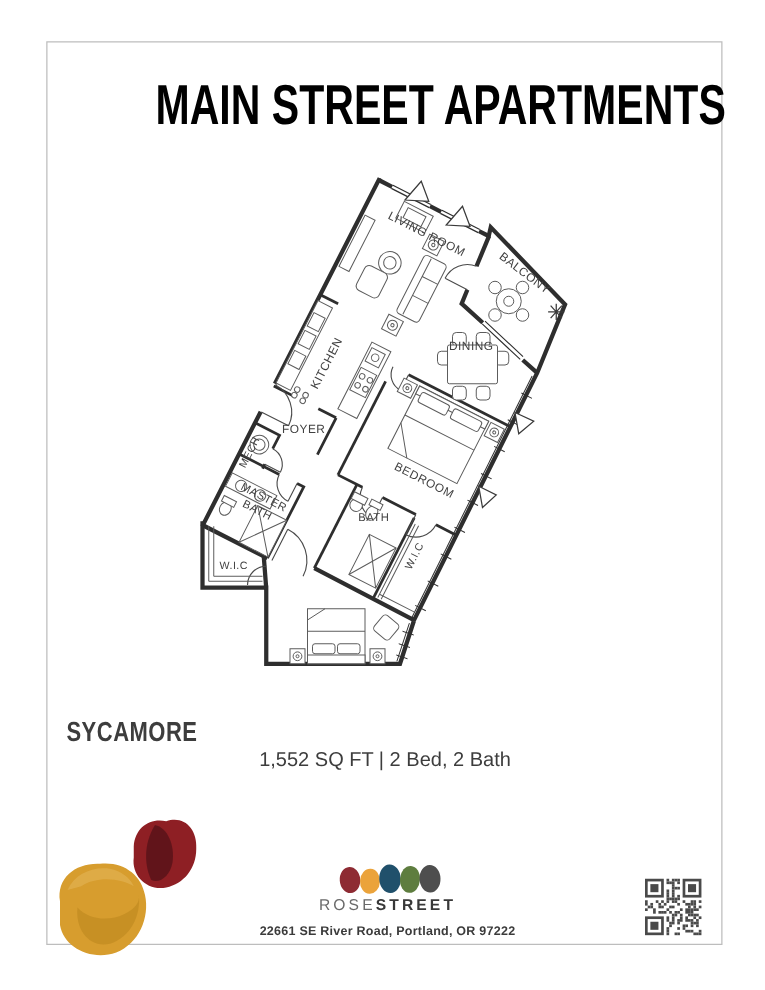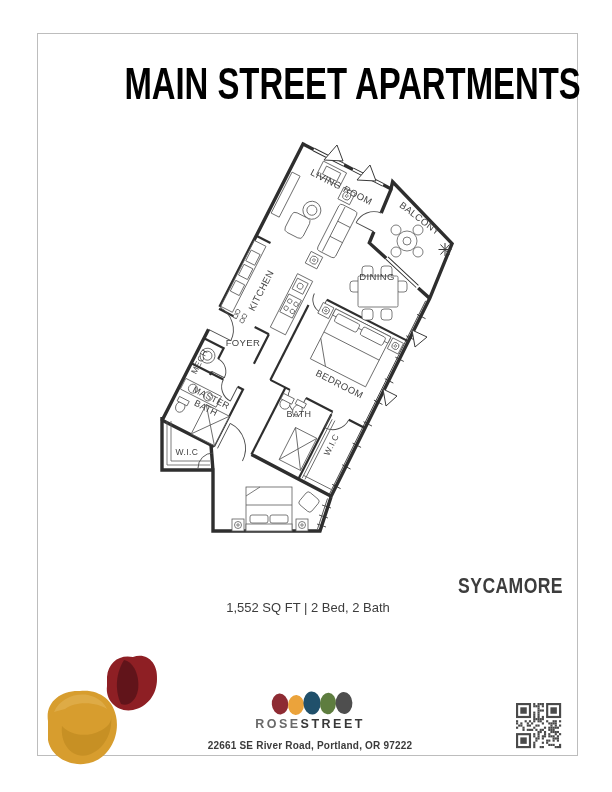--- a/index.html
+++ b/index.html
@@ -1,26 +1,26 @@
 <!DOCTYPE html>
 <html><head>
 <meta charset="utf-8">
 <style>
   html,body{margin:0;padding:0;background:#ffffff;}
   body{width:612px;height:792px;position:relative;font-family:"Liberation Sans",sans-serif;overflow:hidden;}
   .page-border{position:absolute;left:37px;top:33px;width:539px;height:721px;border:1px solid #bdbdbd;}
   .title{position:absolute;left:40px;right:32px;top:58px;color:#000000;
          font-size:45px;font-weight:bold;white-space:nowrap;}
   .title span{display:inline-block;transform:scaleX(0.73);transform-origin:50% 50%;letter-spacing:0px;}
-  .unit-name{position:absolute;left:40px;right:36px;top:573px;text-align:right;color:#3d3d3d;
+  .unit-name{position:absolute;left:40px;right:36px;top:573px;text-align:left;color:#3d3d3d;
          font-size:22px;font-weight:bold;}
   .unit-name span{display:inline-block;transform:scaleX(0.80);transform-origin:50% 50%;letter-spacing:0.5px;}
-  .unit-specs{position:absolute;left:40px;right:36px;top:600px;text-align:center;color:#3d3d3d;font-size:13px;}
+  .unit-specs{position:absolute;left:40px;right:36px;top:600px;text-align:center;color:#3d3d3d;font-size:16px;}
   .brand-text{position:absolute;left:40px;right:32px;top:717px;text-align:center;font-size:12.5px;letter-spacing:2.5px;white-space:nowrap;}
-  .brand-text .lt{color:#6a6a6a;font-weight:bold;margin-top:29px;}
+  .brand-text .lt{color:#6a6a6a;font-weight:normal;margin-top:29px;}
   .brand-text .bd{color:#383838;font-weight:bold;}
   .address{position:absolute;left:40px;right:32px;top:740px;text-align:center;color:#3b3b3b;font-size:10px;font-weight:bold;letter-spacing:0.2px;}
   svg{position:absolute;left:0;top:0;}
   .plan-label{fill:#414141;font-family:"Liberation Sans",sans-serif;letter-spacing:0.4px;}
 </style>
 </head>
 <body>
 
 <div class="page-border"></div>
 

